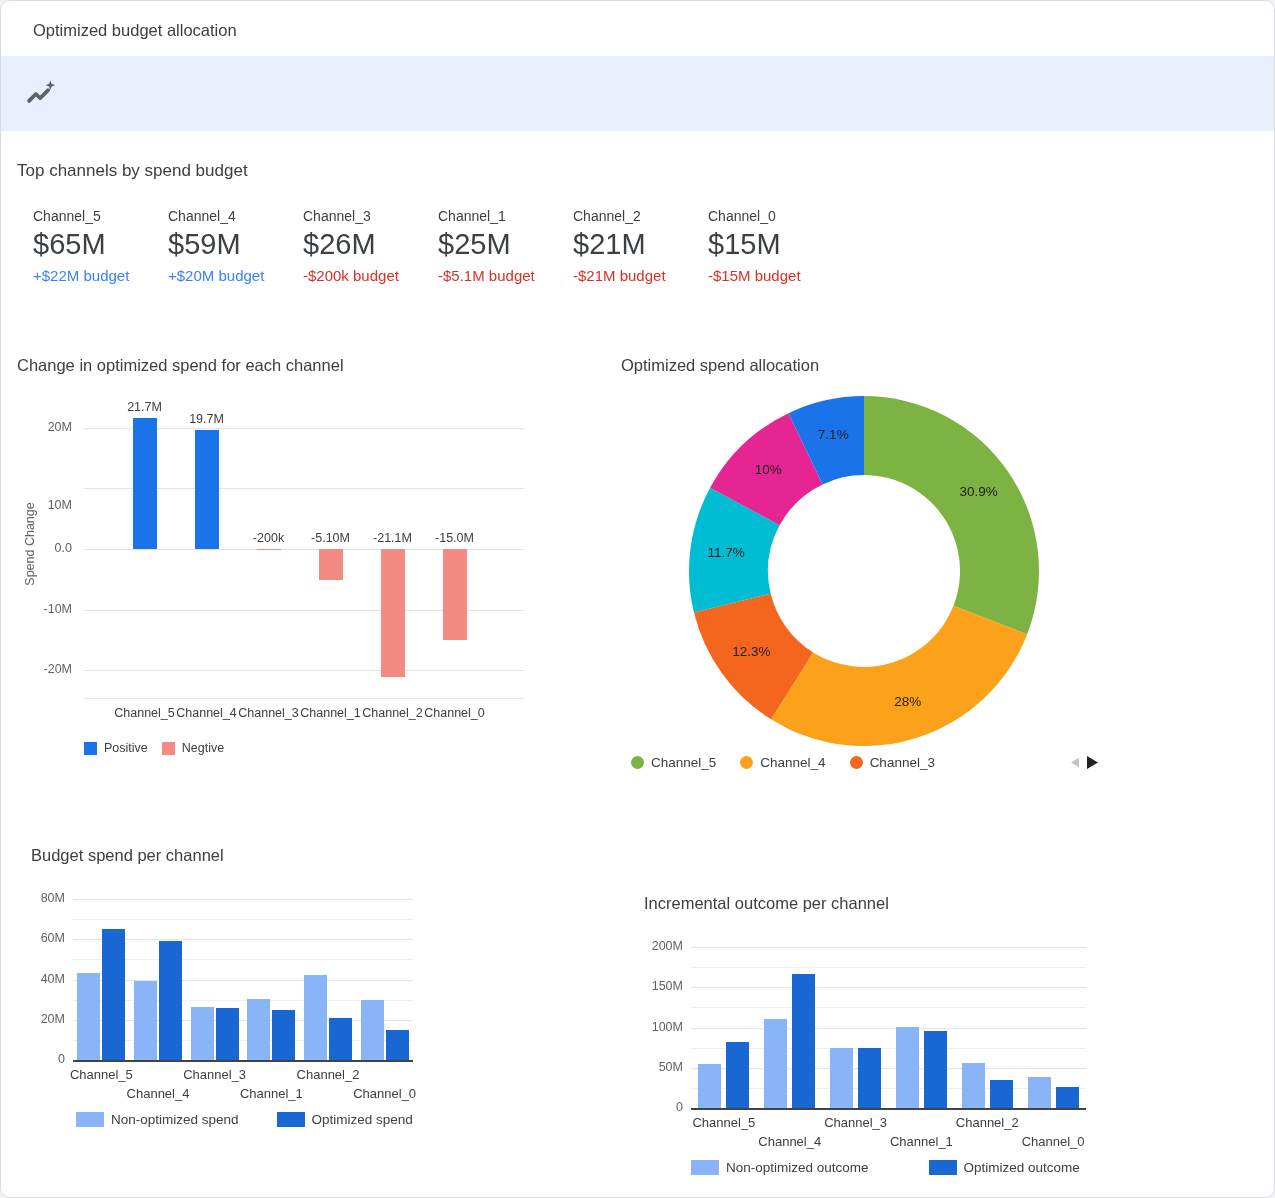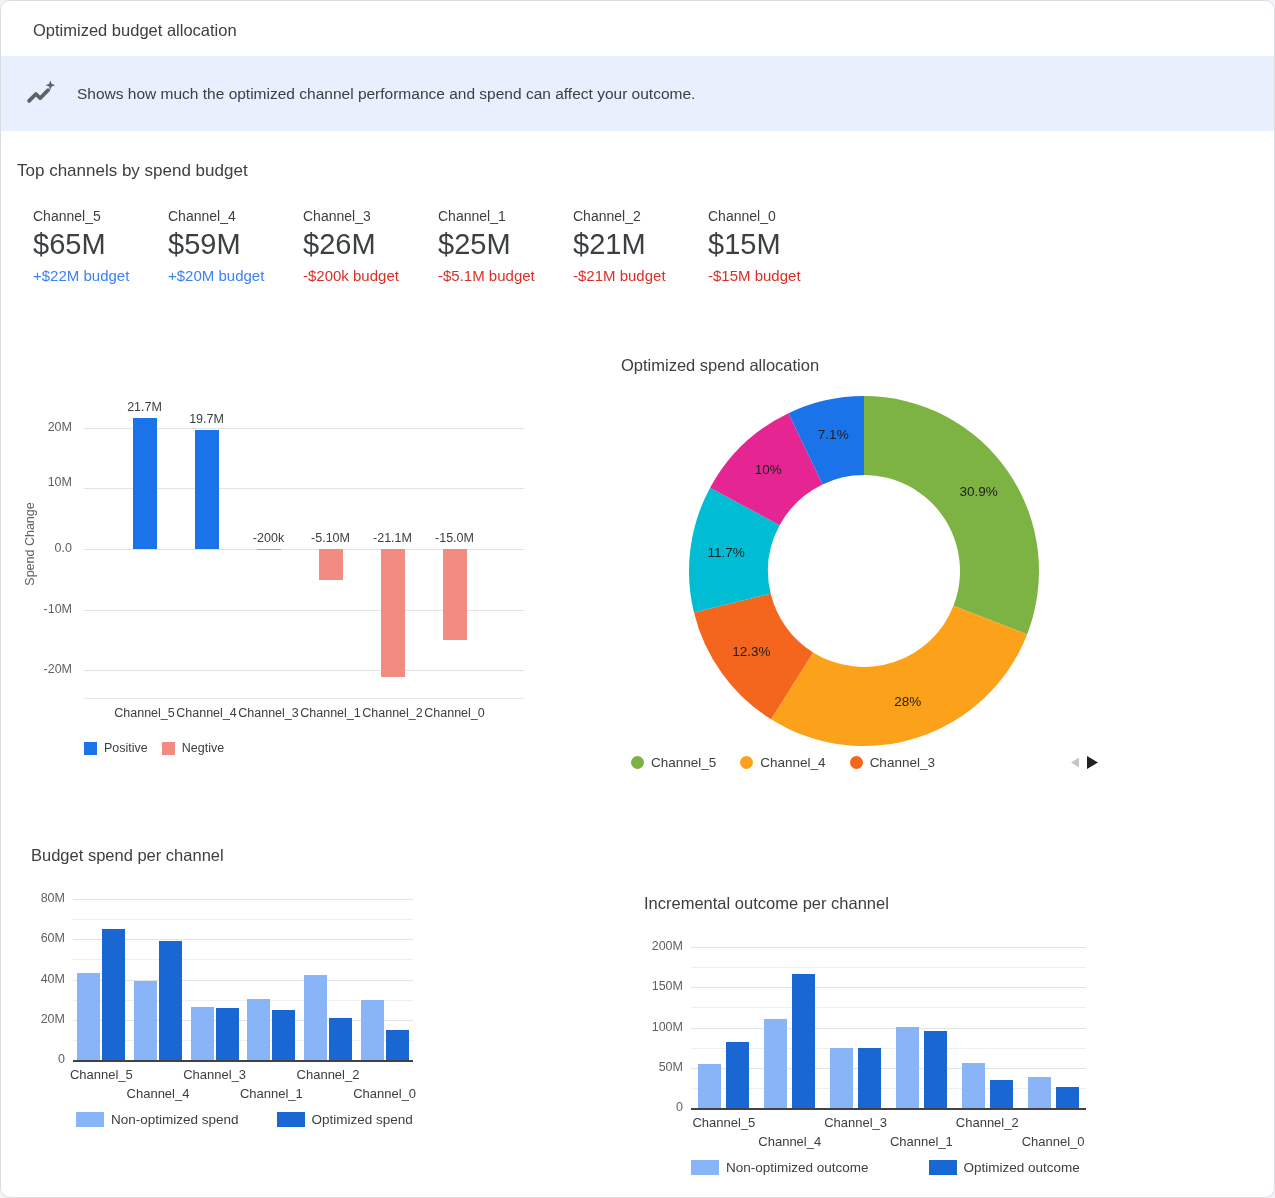--- a/index.html
+++ b/index.html
@@ -46,21 +46,20 @@
     <div class="card-title">Optimized budget allocation</div>
   </div>
 
   <div class="banner">
     <span class="banner-icon">
       <svg viewBox="0 0 24 24" width="34" height="34">
         <path d="M2.9 16.9 L7.7 12 L10.7 15 L16.3 9.3" stroke="#5f6368" stroke-width="2.7" stroke-linecap="round" stroke-linejoin="round" fill="none"></path>
         <path d="M17.9 2.4 l.9 2.45 2.45.9 -2.45.9 -.9 2.45 -.9 -2.45 -2.45 -.9 2.45 -.9 Z" fill="#5f6368"></path>
       </svg>
     </span>
-    <div class="banner-text">Shows how much the optimized channel performance and spend can affect your outcome.</div>
   </div>
 
   <div class="top-heading">Top channels by spend budget</div>
   <div class="stats-row" id="stats-row">
       <div class="stat">
         <div class="stat-name">Channel_5</div>
         <div class="stat-value">$65M</div>
         <div class="stat-delta up">+$22M budget</div>
       </div>
       <div class="stat">
@@ -84,26 +83,27 @@
         <div class="stat-delta down">-$21M budget</div>
       </div>
       <div class="stat">
         <div class="stat-name">Channel_0</div>
         <div class="stat-value">$15M</div>
         <div class="stat-delta down">-$15M budget</div>
       </div>
     </div>
 
   <div class="chart" id="chart-change" style="left:16px;top:355px;width:560px;height:440px;">
+    <div class="chart-title">Change in optimized spend for each channel</div>
     <div class="ylabel-rot" style="left:13px;top:188px;">Spend Change</div>
     <div class="plot softline" id="change-plot" style="left:67px;top:35px;width:440px;height:307px;">
         <div class="gridline" style="top: 36.9369px;"></div>
         <div class="ytick" style="left: -62px; top: 28.9369px;">20M</div>
         <div class="gridline" style="top: 97.4892px;"></div>
-        <div class="ytick" style="left: -62px; top: 84px;">10M</div>
+        <div class="ytick" style="left: -62px; top: 107px;">10M</div>
         <div class="gridline" style="top: 158.041px;"></div>
         <div class="ytick" style="left: -62px; top: 150.041px;">0.0</div>
         <div class="gridline" style="top: 218.594px;"></div>
         <div class="ytick" style="left: -62px; top: 210.594px;">-10M</div>
         <div class="gridline" style="top: 279.146px;"></div>
         <div class="ytick" style="left: -62px; top: 271.146px;">-20M</div>
         <div class="bar" style="width: 24px; left: 48.5px; background: rgb(26, 115, 232); top: 26.643px; height: 131.398px;"></div>
         <div class="bar-label" style="left: 60.5px; top: 7.643px;">21.7M</div>
         <div class="bar" style="width: 24px; left: 110.5px; background: rgb(26, 115, 232); top: 38.7535px; height: 119.288px;"></div>
         <div class="bar-label" style="left: 122.5px; top: 19.7535px;">19.7M</div>

